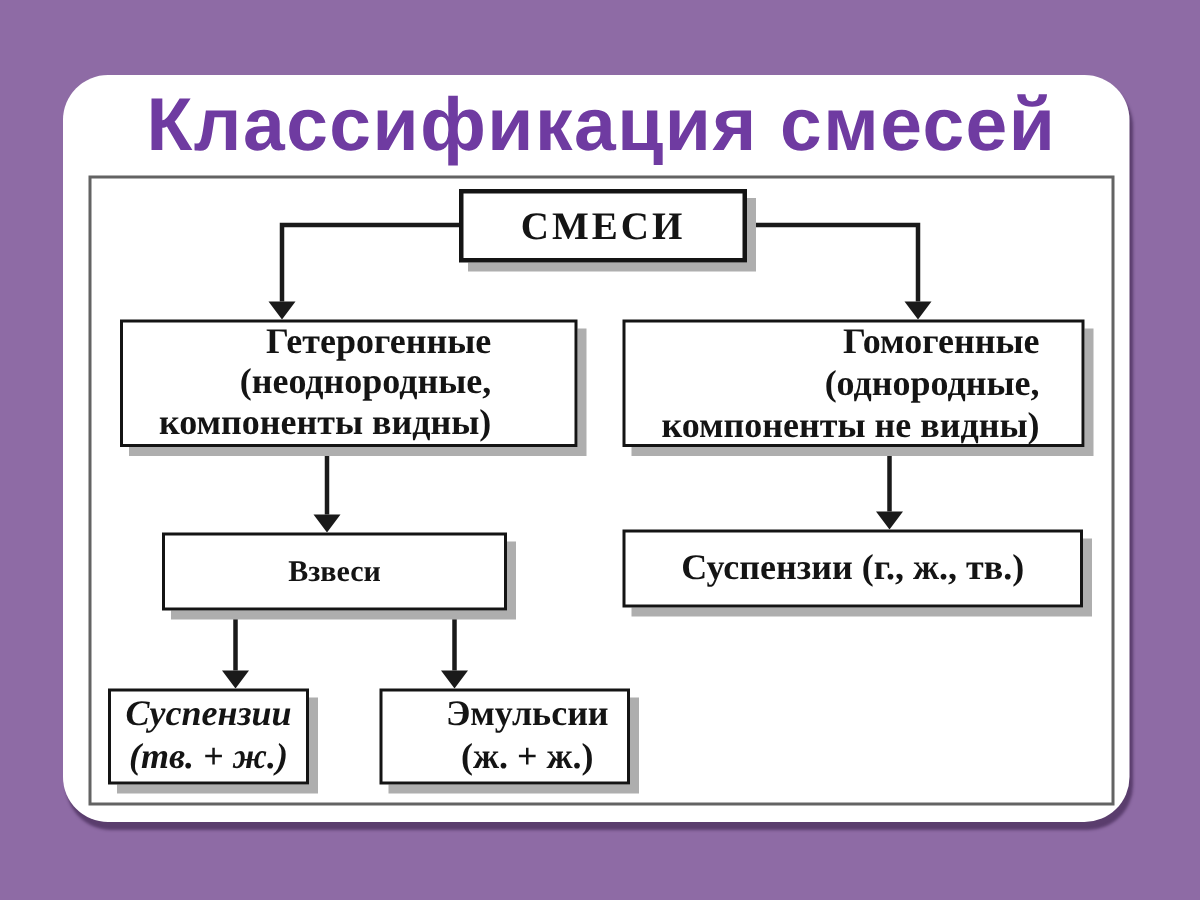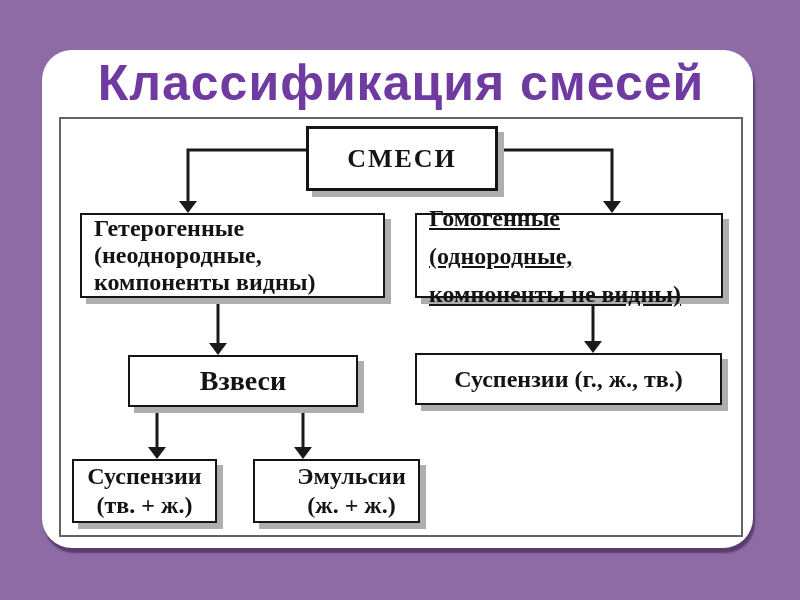--- a/index.html
+++ b/index.html
@@ -47,47 +47,46 @@
     border: 2px solid #141414;
     box-shadow: 6px 6px 0 #aeaeae;
     color: #141414;
     font-family: "Liberation Serif", "DejaVu Serif", serif;
     font-weight: bold;
     display: flex;
     align-items: center;
   }
   .node .lines { white-space: pre-line; }
   .node-center { justify-content: center; text-align: center; }
-  .node-left   { justify-content: flex-start; text-align: left; padding-left: 12px; }
+  .node-left   { justify-content: flex-start; text-align: right; padding-left: 24px; }
 
   .node-mixtures {
-    left: 306px; top: 126px; width: 192px; height: 65px;
+    left: 306px; top: 126px; width: 192px; height: 49px;
     border-width: 3px;
     font-size: 26px; letter-spacing: 2px;
   }
   .node-heterogeneous {
     left: 80px; top: 213px; width: 305px; height: 85px;
     font-size: 24px; line-height: 27px;
   }
   .node-homogeneous {
     left: 415px; top: 213px; width: 308px; height: 85px;
-    font-size: 24px; line-height: 38px; text-decoration: underline;
+    font-size: 24px; line-height: 28px;
   }
   .node-suspended {
     left: 108px; top: 355px; width: 230px; height: 52px;
-    font-size: 28px;
-    margin-left: 20px;
+    font-size: 20px;
   }
   .node-solutions {
     left: 415px; top: 353px; width: 307px; height: 52px;
     font-size: 24px;
   }
   .node-suspensions {
-    left: 72px; top: 459px; width: 145px; height: 64px;
-    font-size: 24px; line-height: 29px;
+    left: 72px; top: 459px; width: 134px; height: 64px;
+    font-size: 24px; line-height: 29px; font-style: italic;
   }
   .node-emulsions {
     left: 253px; top: 459px; width: 167px; height: 64px;
     font-size: 24px; line-height: 29px; padding-left: 30px;
   }
   svg.connectors {
     position: absolute;
     left: 0; top: 0;
     width: 800px; height: 600px;
     pointer-events: none;

